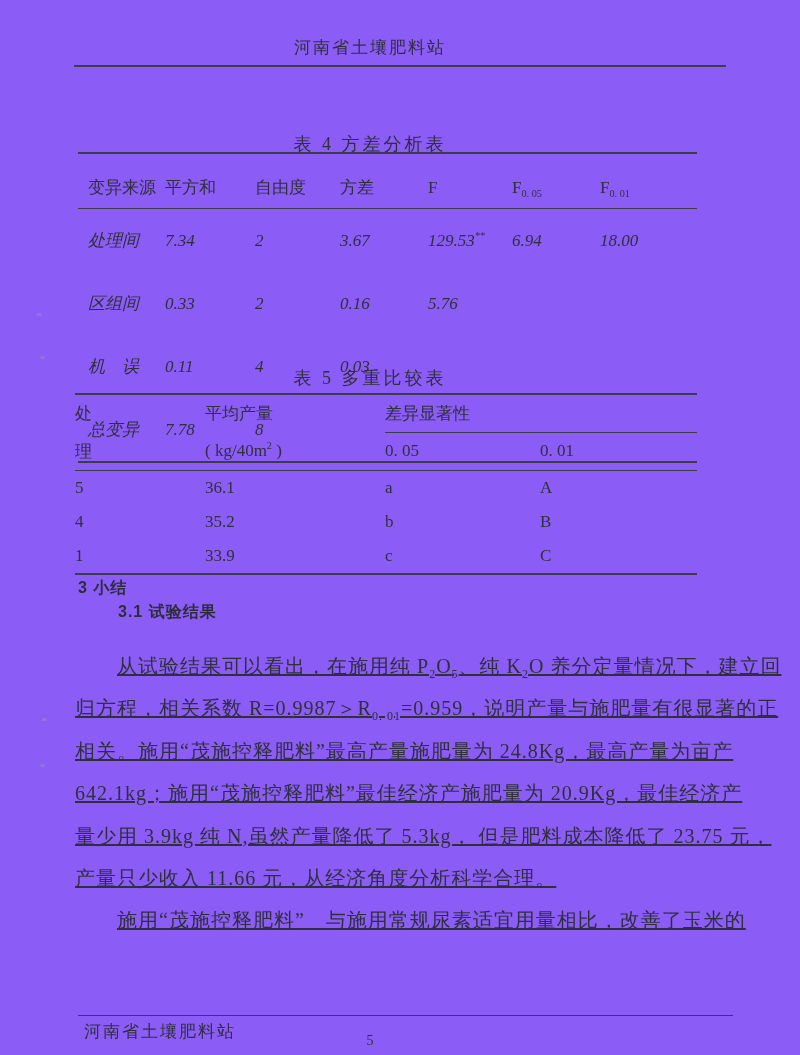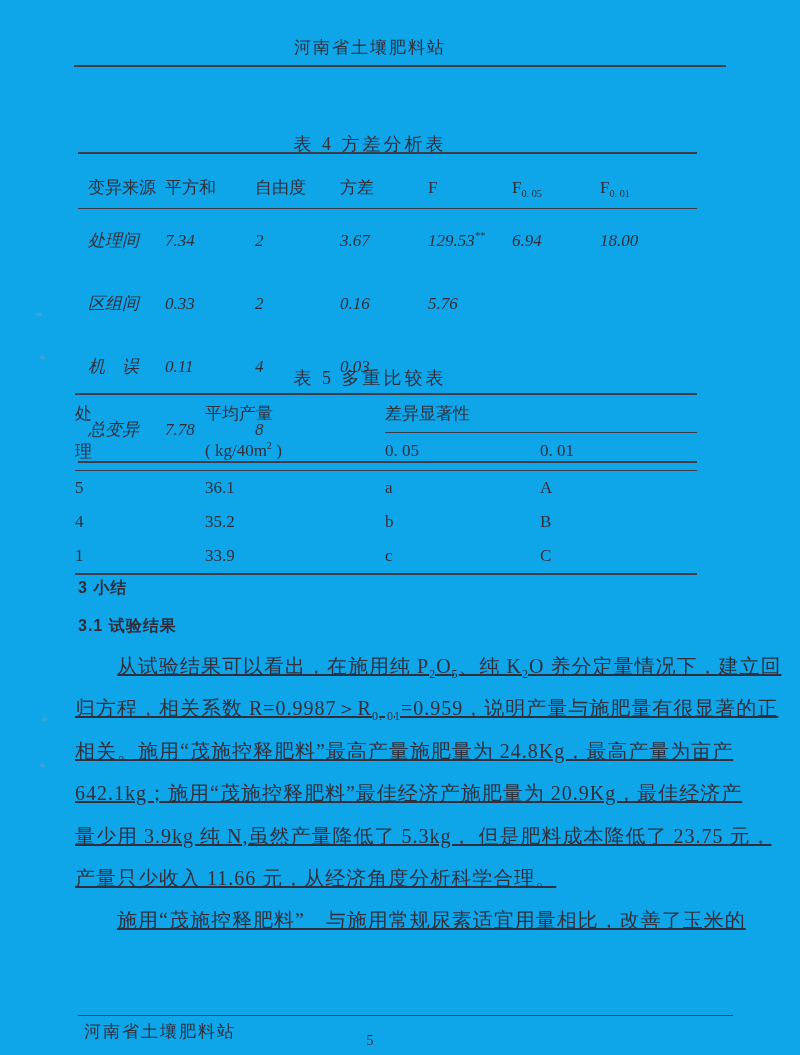--- a/index.html
+++ b/index.html
@@ -1,18 +1,18 @@
 <!DOCTYPE html>
 <html lang="zh"><head>
 <meta charset="utf-8">
 <style>
   html,body{margin:0;padding:0;background:#e8e8e8;}
   .page{
     position:relative; width:800px; height:1055px; margin:0 auto;
-    background:#0ea5e9; overflow:hidden;
+    background:#8b5cf6; overflow:hidden;
     font-family:"Liberation Serif","DejaVu Serif",serif;
     color:#30303c;
   }
   
   .header-title{
     position:absolute; top:36px; left:40px; width:660px;
     text-align:center; font-size:17px; letter-spacing:2px;
   }
   .header-rule{
     position:absolute; top:65px; left:74px; width:652px; height:0;
@@ -47,21 +47,21 @@
   .table5 thead th{padding:7px 0;}
   .table5 tbody td{padding:7px 0;}
   .table5 th.group{border-bottom:1.4px solid #3d3d49;}
   
   .sec-h{
     position:absolute; left:78px;
     font-family:"Liberation Sans","DejaVu Sans",sans-serif;
     font-size:16px; font-weight:bold; letter-spacing:1px; color:#2e2e3a;
   }
   .h-summary{top:578px;}
-  .h-result{top:616px;}
+  .h-result{top:602px;margin-left:40px;}
   
   .body-text{
     position:absolute; top:645px; left:75px; width:680px;
     font-size:20px; letter-spacing:1px; color:#30303c;
   }
   .body-line{height:42.4px; line-height:42.4px; white-space:nowrap;text-decoration:underline;}
   .body-line.indent{text-indent:2.1em;}
   
   .footer-rule{
     position:absolute; top:1015px; left:78px; width:655px; height:0;

